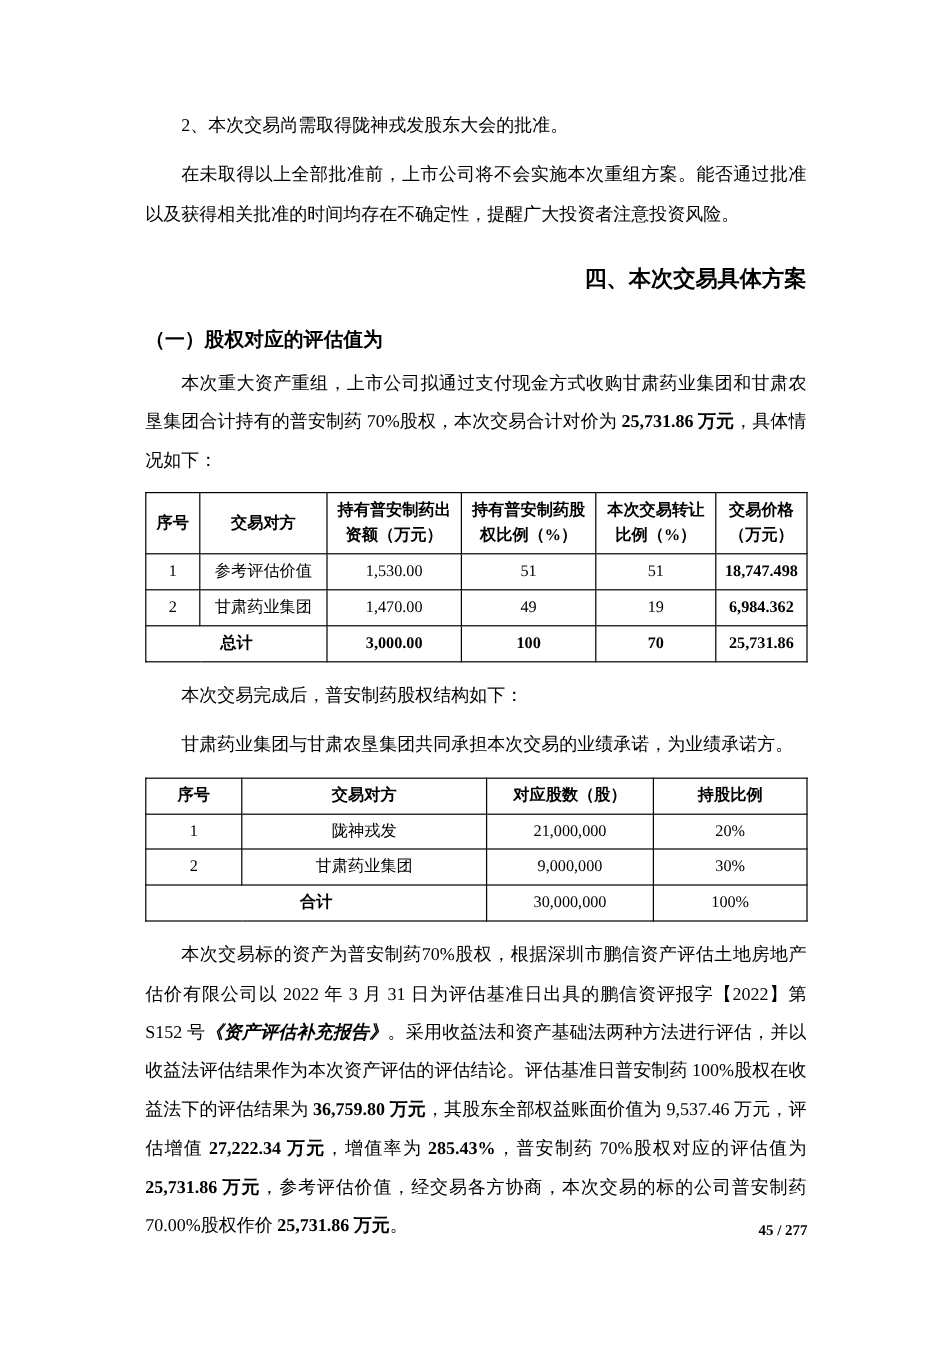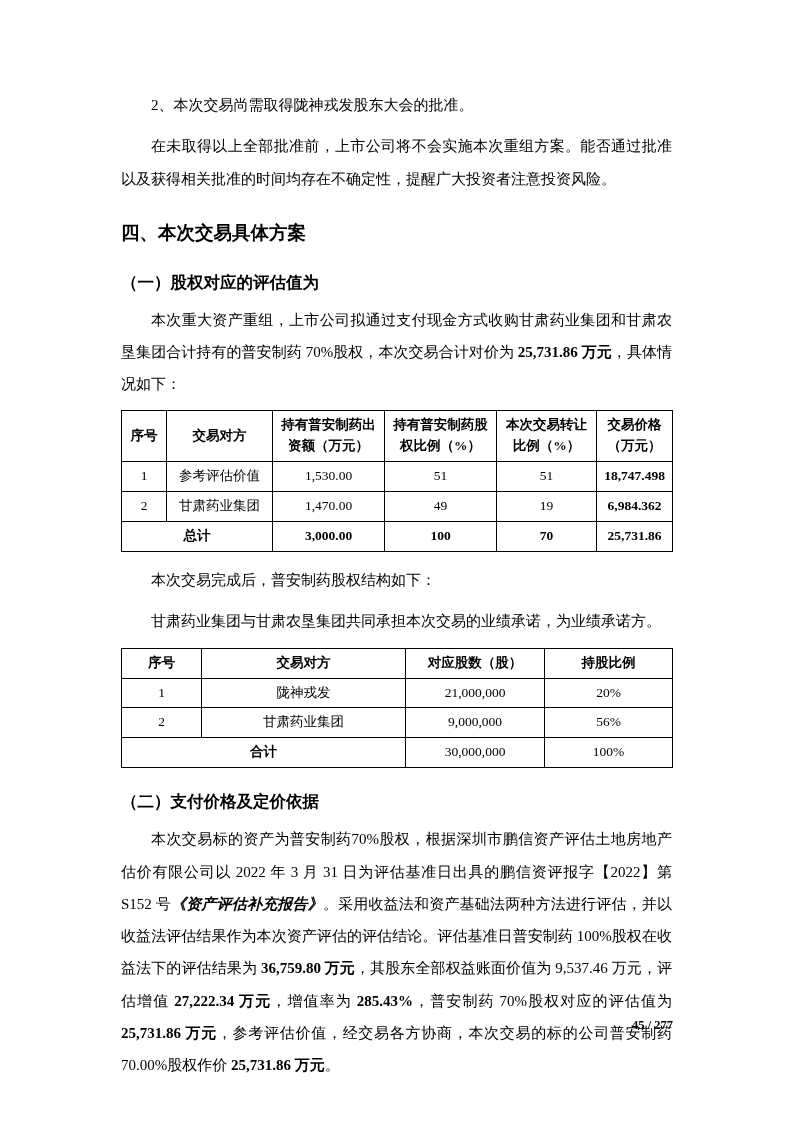--- a/index.html
+++ b/index.html
@@ -24,20 +24,21 @@
     font-size: 15px;
     line-height: 2.15;
     text-align: justify;
     text-indent: 2em;
   }
   h2.sec-title {
     font-size: 18.5px;
     font-weight: bold;
     margin: 26px 0 24px 0;
     line-height: 1.4;
+    text-align: right;
   }
   h3.sub-title {
     font-size: 16.5px;
     font-weight: bold;
     margin: 22px 0 10px 0;
     line-height: 1.4;
   }
   table.doc-table {
     border-collapse: collapse;
     table-layout: fixed;
@@ -161,30 +162,29 @@
         <tr>
           <td>1</td>
           <td>陇神戎发</td>
           <td class="num-right">21,000,000</td>
           <td class="num-right">20%</td>
         </tr>
         <tr>
           <td>2</td>
           <td>甘肃药业集团</td>
           <td class="num-right">9,000,000</td>
-          <td class="num-right">56%</td>
+          <td class="num-right">30%</td>
         </tr>
         <tr>
           <td class="b" colspan="2">合计</td>
           <td class="num-right">30,000,000</td>
           <td class="num-right">100%</td>
         </tr>
       </tbody>
     </table>
 
-    <h3 class="sub-title">（二）支付价格及定价依据</h3>
 
     <p class="body-text"><span>本次交易标的资产为普安制药70%股权，根据深圳市鹏信资产评估土地房地产估价有限公司以 2022 年 3 月 31 日为评估基准日出具的鹏信资评报字【2022】第 S152 号</span><span style="font-weight: bold; font-style: italic;">《资产评估补充报告》</span><span>。采用收益法和资产基础法两种方法进行评估，并以收益法评估结果作为本次资产评估的评估结论。评估基准日普安制药 100%股权在收益法下的评估结果为 </span><span style="font-weight: bold;">36,759.80 万元</span><span>，其股东全部权益账面价值为 9,537.46 万元，评估增值 </span><span style="font-weight: bold;">27,222.34 万元</span><span>，增值率为 </span><span style="font-weight: bold;">285.43%</span><span>，普安制药 70%股权对应的评估值为 </span><span style="font-weight: bold;">25,731.86 万元</span><span>，参考评估价值，经交易各方协商，本次交易的标的公司普安制药 70.00%股权作价 </span><span style="font-weight: bold;">25,731.86 万元</span><span>。</span></p>
 
   </div>
 
   <div class="page-footer">45 / 277</div>
 </div>
 
 </body></html>

